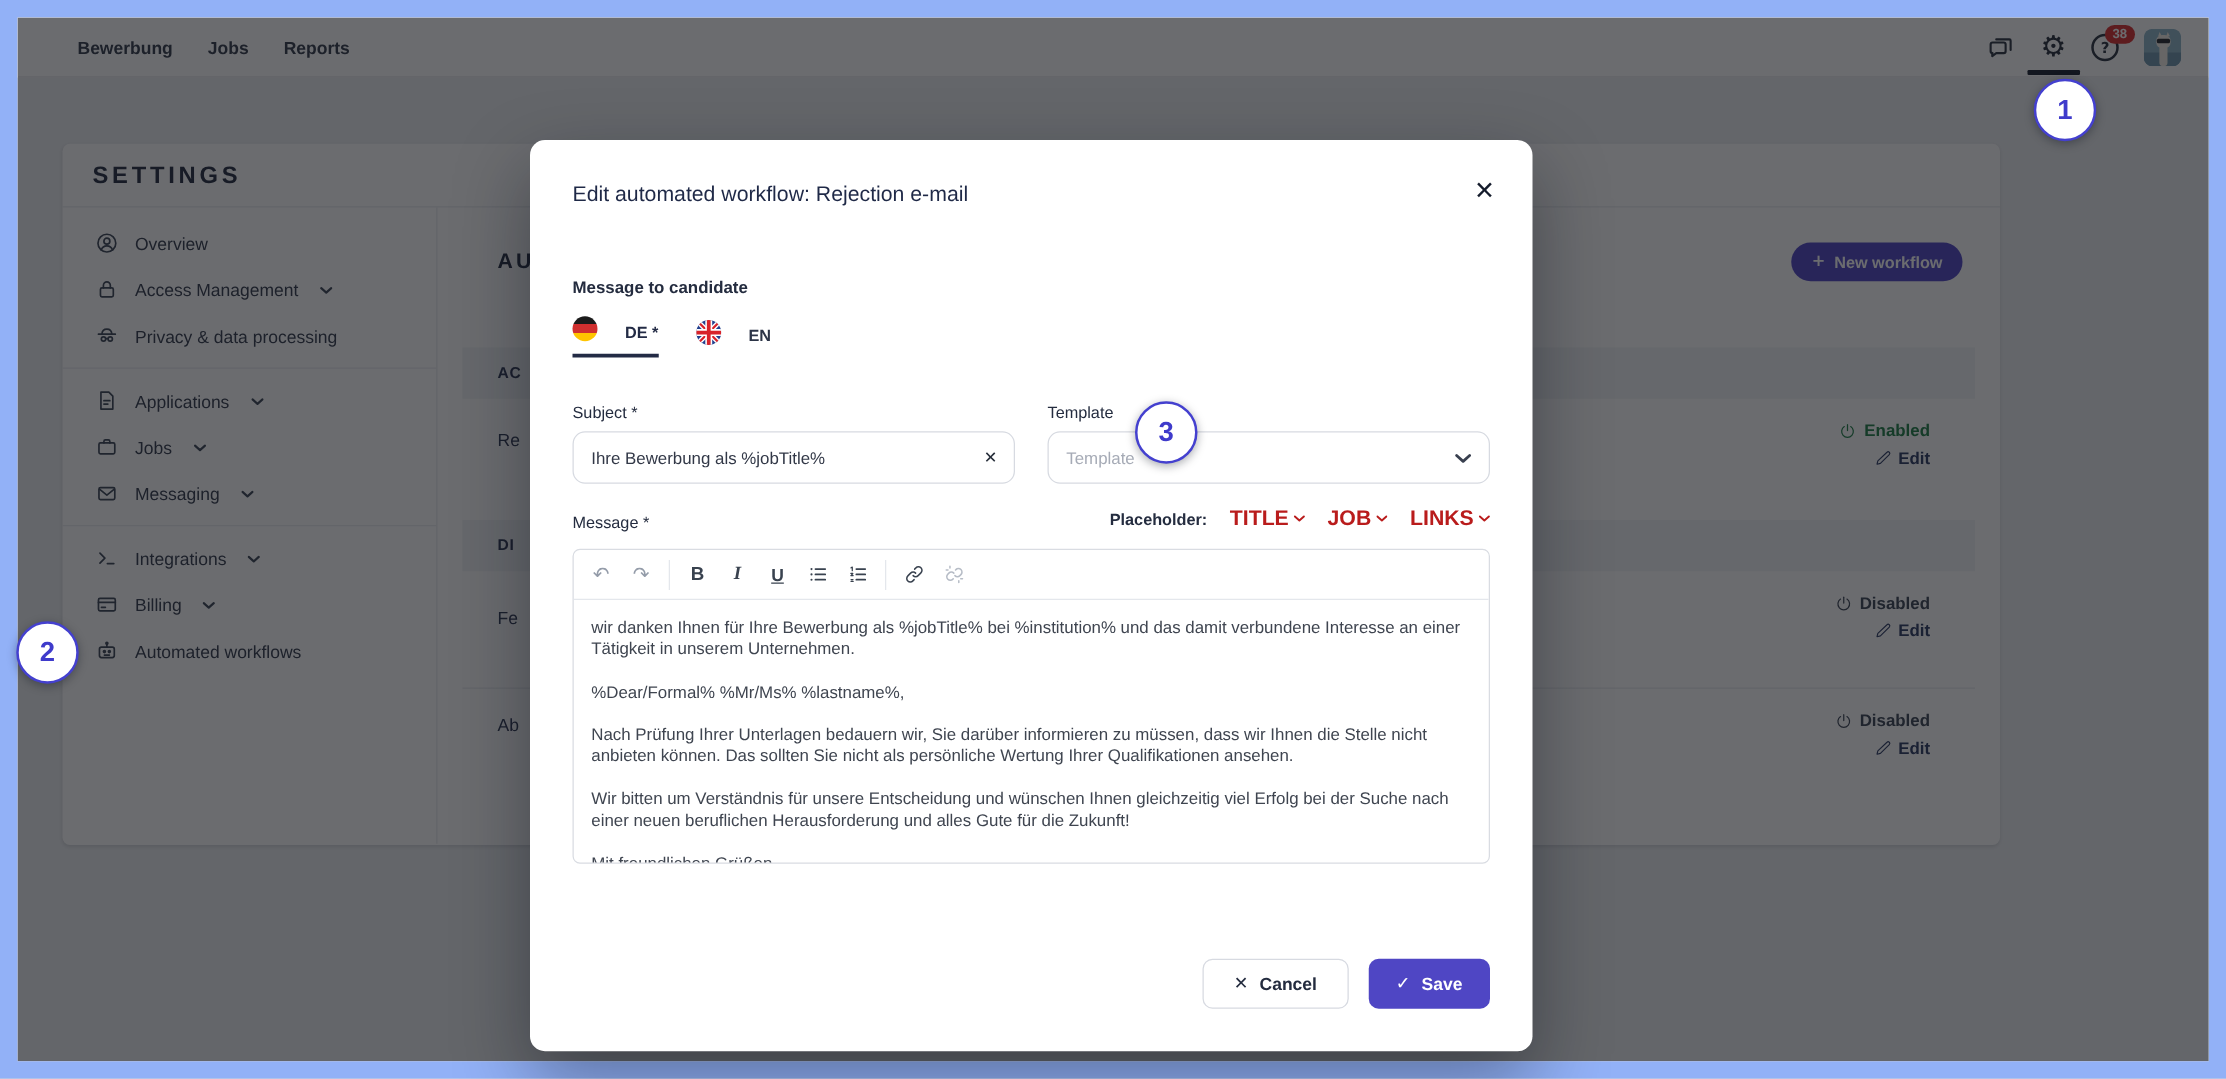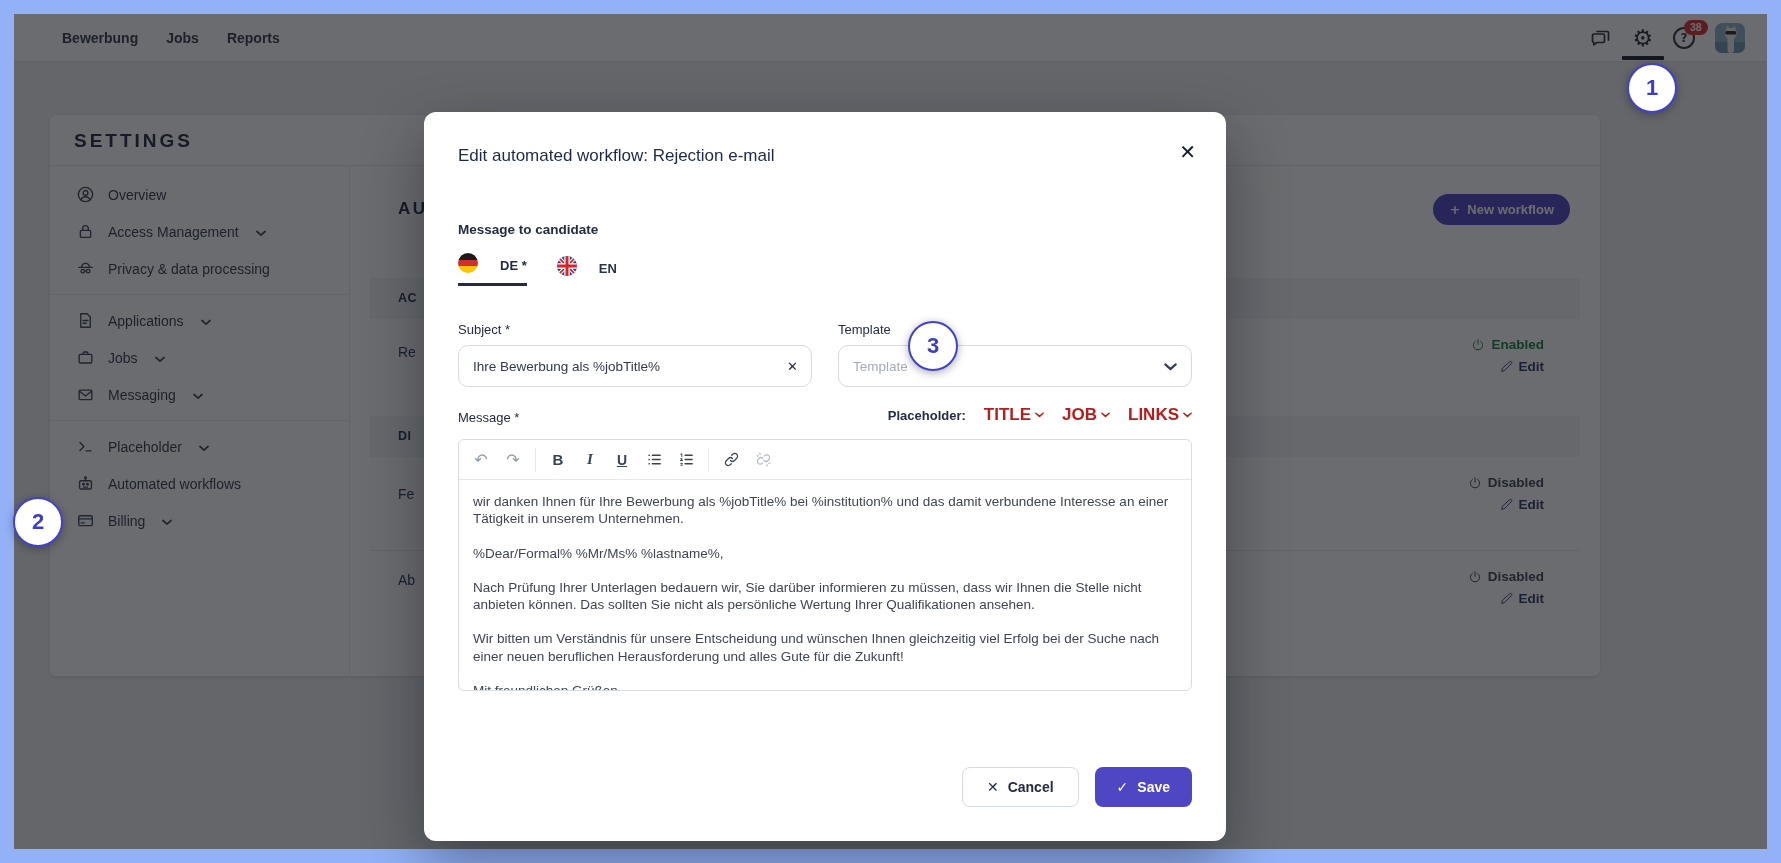--- a/index.html
+++ b/index.html
@@ -205,50 +205,50 @@
                 </svg></span>
           </div>
           <div class="s-div"></div>
           <div class="s-item">
             <span class="s-ico">
                 <svg class="svg" width="19" height="19" viewBox="0 0 24 24">
                   <path d="M5 7l5 5-5 5"></path>
                   <path d="M12.5 17.5H19"></path>
                 </svg>
               </span>
-            <span class="s-lbl">Placeholder</span>
+            <span class="s-lbl">Integrations</span>
+            <span class="s-chev"><svg class="svg" width="10" height="7" viewBox="0 0 10 6">
+                  <path d="M1 1l4 3.6L9 1"></path>
+                </svg></span>
+          </div>
+          <div class="s-item">
+            <span class="s-ico">
+                <svg class="svg" width="19" height="19" viewBox="0 0 24 24">
+                  <rect x="3.5" y="6" width="17" height="12.5" rx="1.5"></rect>
+                  <path d="M3.5 10h17"></path>
+                  <path d="M6.5 15h4"></path>
+                </svg>
+              </span>
+            <span class="s-lbl">Billing</span>
             <span class="s-chev"><svg class="svg" width="10" height="7" viewBox="0 0 10 6">
                   <path d="M1 1l4 3.6L9 1"></path>
                 </svg></span>
           </div>
           <div class="s-item">
             <span class="s-ico">
                 <svg class="svg" width="19" height="19" viewBox="0 0 24 24">
                   <rect x="4.5" y="8.5" width="15" height="10.5" rx="2"></rect>
                   <circle cx="9.5" cy="13" r="1"></circle>
                   <circle cx="14.5" cy="13" r="1"></circle>
                   <path d="M9.5 16.5h5"></path>
                   <path d="M12 8.5V5.8"></path>
                   <circle cx="12" cy="4.6" r="1"></circle>
                 </svg>
               </span>
             <span class="s-lbl">Automated workflows</span>
-          </div>
-          <div class="s-item">
-            <span class="s-ico">
-                <svg class="svg" width="19" height="19" viewBox="0 0 24 24">
-                  <rect x="3.5" y="6" width="17" height="12.5" rx="1.5"></rect>
-                  <path d="M3.5 10h17"></path>
-                  <path d="M6.5 15h4"></path>
-                </svg>
-              </span>
-            <span class="s-lbl">Billing</span>
-            <span class="s-chev"><svg class="svg" width="10" height="7" viewBox="0 0 10 6">
-                  <path d="M1 1l4 3.6L9 1"></path>
-                </svg></span>
           </div>
         </div>
 
         <div class="content">
           <div class="bg-heading">AU</div>
           <button class="new-btn">
             <span class="glyph">+</span>
             <span>New workflow</span>
           </button>
           <div class="bg-table">

